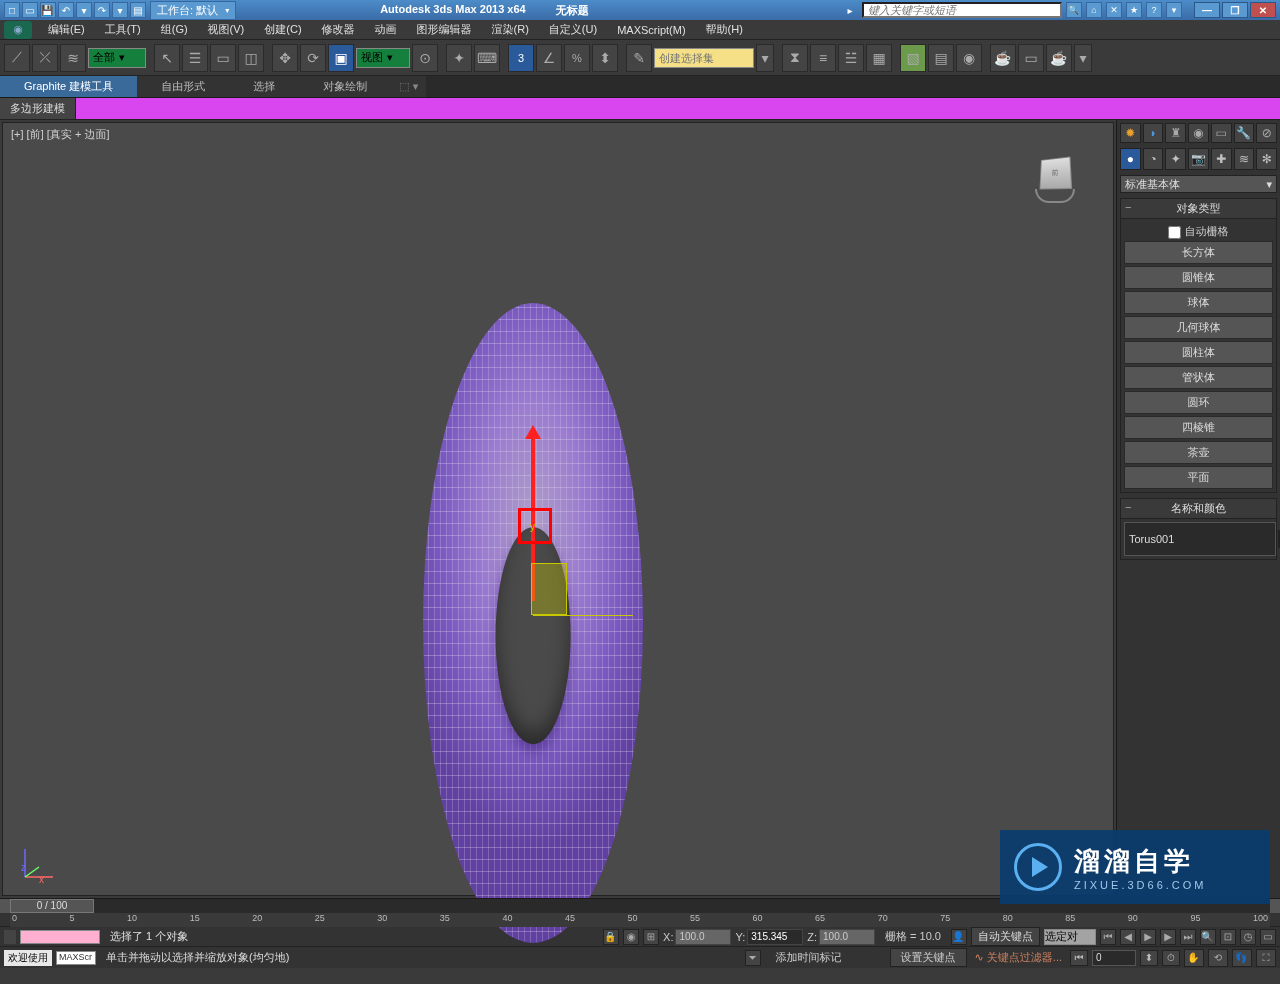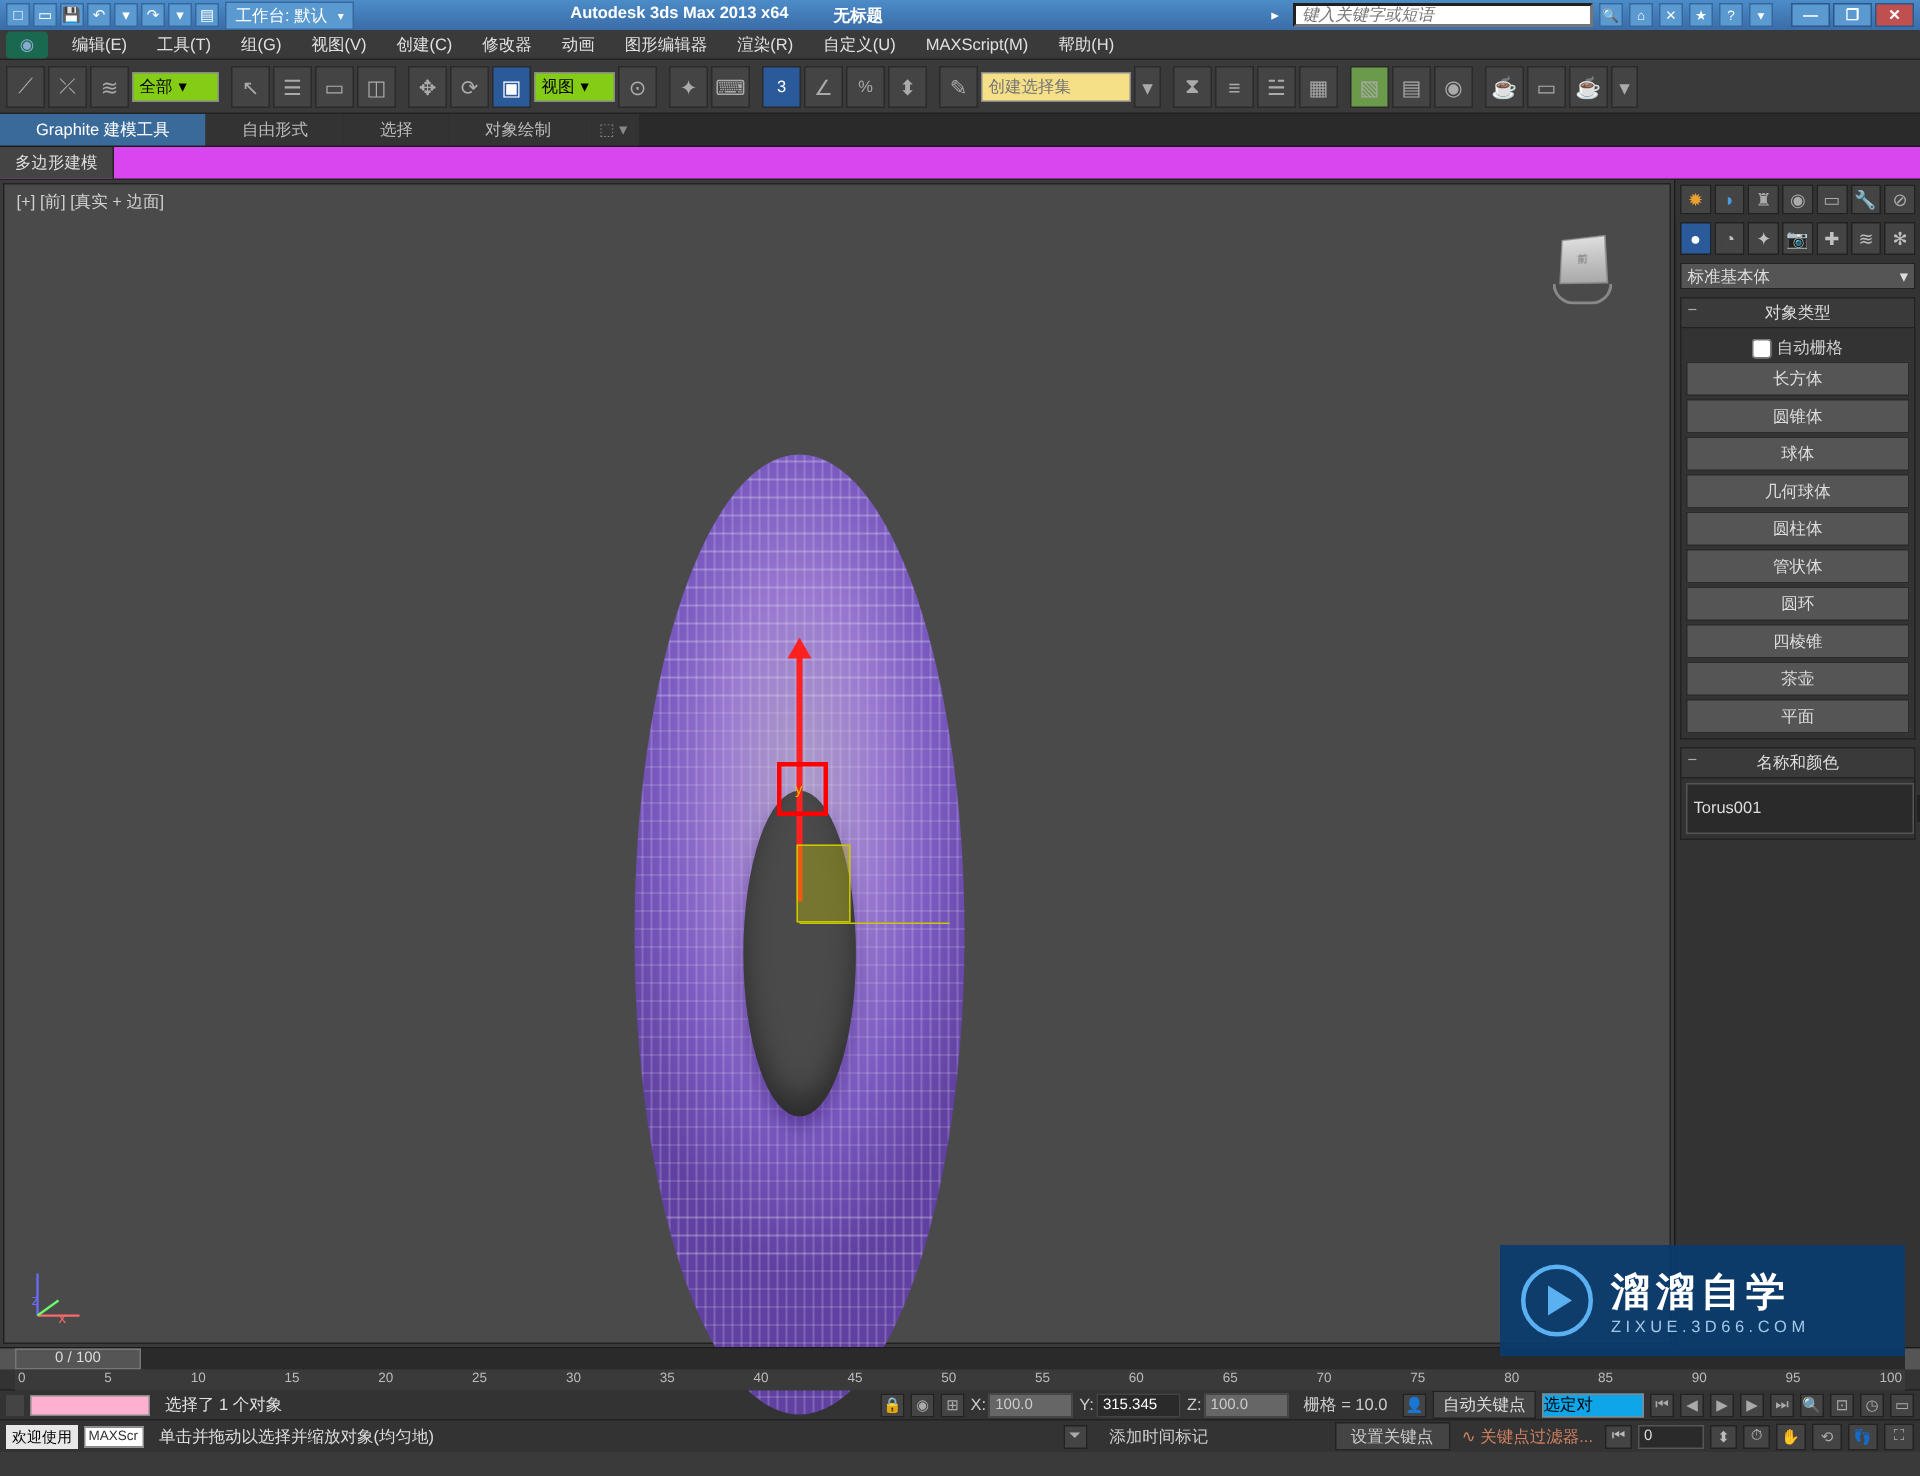--- a/index.html
+++ b/index.html
@@ -21,21 +21,21 @@
 
 .menubar { height: 20px; background: #3a3a3a; display: flex; align-items: center; padding: 0 4px; gap: 0; border-bottom: 1px solid #222;}
 .menubar .logo { width: 28px; height: 18px; background: #1a6850; border-radius: 3px; margin-right: 6px; display:flex;align-items:center;justify-content:center;color:#8ac;}
 .menubar .menu-item { padding: 2px 10px; color: #e0e0e0; }
 
 
 .toolbar { height: 36px; background: #3a3a3a; display: flex; align-items: center; padding: 2px 4px; gap: 2px; border-bottom: 1px solid #222;}
 .toolbar .tb-btn { width: 26px; height: 28px; background: #444; border: 1px solid #2a2a2a; display:flex;align-items:center;justify-content:center; color:#aaa; font-size:14px;}
 .toolbar .tb-btn.narrow { width: 18px; }
 .toolbar .tb-sep { width: 4px; height: 28px; }
-.toolbar .tb-dropdown { height: 20px; background: #84cc16; border: 1px solid #888; color: #000; padding: 0 4px; display:flex;align-items:center; gap: 4px;}
+.toolbar .tb-dropdown { height: 20px; background: #15803d; border: 1px solid #888; color: #000; padding: 0 4px; display:flex;align-items:center; gap: 4px;}
 .toolbar .named-sel { width: 100px; background: #f5e088; border: 1px solid #888; height: 20px; color: #555; padding: 0 4px;}
 
 
 .ribbon { height: 22px; background: #2a2a2a; display: flex; align-items: stretch; border-bottom: 1px solid #1a1a1a;}
 .ribbon-tab { padding: 3px 24px; background: #333; color: #bbb; display:flex;align-items:center;}
 .ribbon-tab.active { background: #3a6a9a; color: #fff; }
 .ribbon-tab.arrow { padding: 3px 8px; color:#888;}
 .ribbon-body { height: 22px; background: #d946ef; border-bottom: 1px solid #222;}
 .ribbon-body .rb-item { display:inline-block; padding: 3px 10px; color: #ddd; background:#444; border-right:1px solid #222;}
 
@@ -102,29 +102,29 @@
 .status-swatch { width:80px; height:14px; background:#ffb0d0; border:1px solid #888;}
 .prompt-text { color:#e0e0e0; flex:0 0 auto; padding-left:6px;}
 .status-spacer{flex:1;}
 .status-icon { width:16px;height:16px;background:#444;border:1px solid #222;display:flex;align-items:center;justify-content:center;font-size:10px;color:#aaa;}
 .coord { display:flex; align-items:center; gap:2px;}
 .coord-label{color:#ccc;}
 .coord-input { width:56px; height:16px; background:#666; color:#ccc; border:1px solid #444; padding:0 3px; font-size:10px;}
 .coord-input.active { background:#2a2a2a; color:#fff;}
 .grid-text { color:#ccc; padding:0 6px;}
 .auto-key { background:#444; padding:1px 6px; color:#ddd; border:1px solid #222;}
-.sel-input { width:68px; height:16px; background:#0ea5e9; border:1px solid #888;}
+.sel-input { width:52px; height:16px; background:#a3a3a3; border:1px solid #888;}
 
 
 .bottom-row { height: 22px; background:#333; display:flex; align-items:center; gap:4px; padding:0 4px; border-top:1px solid #222;}
 .welcome { background:#e8e8e8; color:#000; padding:1px 4px; font-size:10px;}
 .maxscript-mini { width:40px; height:14px; background:#fff; border:1px solid #888; font-size:9px; color:#333; padding:0 2px;}
 .prompt2 { color:#ddd; padding-left:6px;}
 .btm-mid { flex:1;}
-.set-key { background:#444; padding:1px 10px; border:1px solid #222; color:#ccc;margin-left:36px;}
+.set-key { background:#444; padding:1px 10px; border:1px solid #222; color:#ccc;}
 .key-filter { color:#d08060; padding:0 4px;}
 .nav-btn { width:18px; height:16px; background:#444; border:1px solid #222; color:#bbb; display:flex;align-items:center;justify-content:center;font-size:10px;}
 .frame-input { width:44px; height:16px; background:#2a2a2a; color:#ddd; border:1px solid #555; padding:0 3px; font-size:10px;}
 .btm-icon { width:20px; height:18px; background:#444; border:1px solid #222; display:flex;align-items:center;justify-content:center;color:#aaa;font-size:10px;}
 
 
 .watermark { position:absolute; right:10px; bottom:80px; width:270px; height:74px; background: rgba(10,60,110,0.92); display:flex; align-items:center; gap:12px; padding:8px 14px; color:#fff;}
 .watermark .play { width:48px;height:48px; border:3px solid #5ab0f0; border-radius:50%; display:flex;align-items:center;justify-content:center;}
 .watermark .play::after{content:"";border-left:16px solid #5ab0f0;border-top:10px solid transparent;border-bottom:10px solid transparent;margin-left:4px;}
 .watermark .wm-text .wm-big{font-size:26px;font-weight:bold;letter-spacing:4px;}

